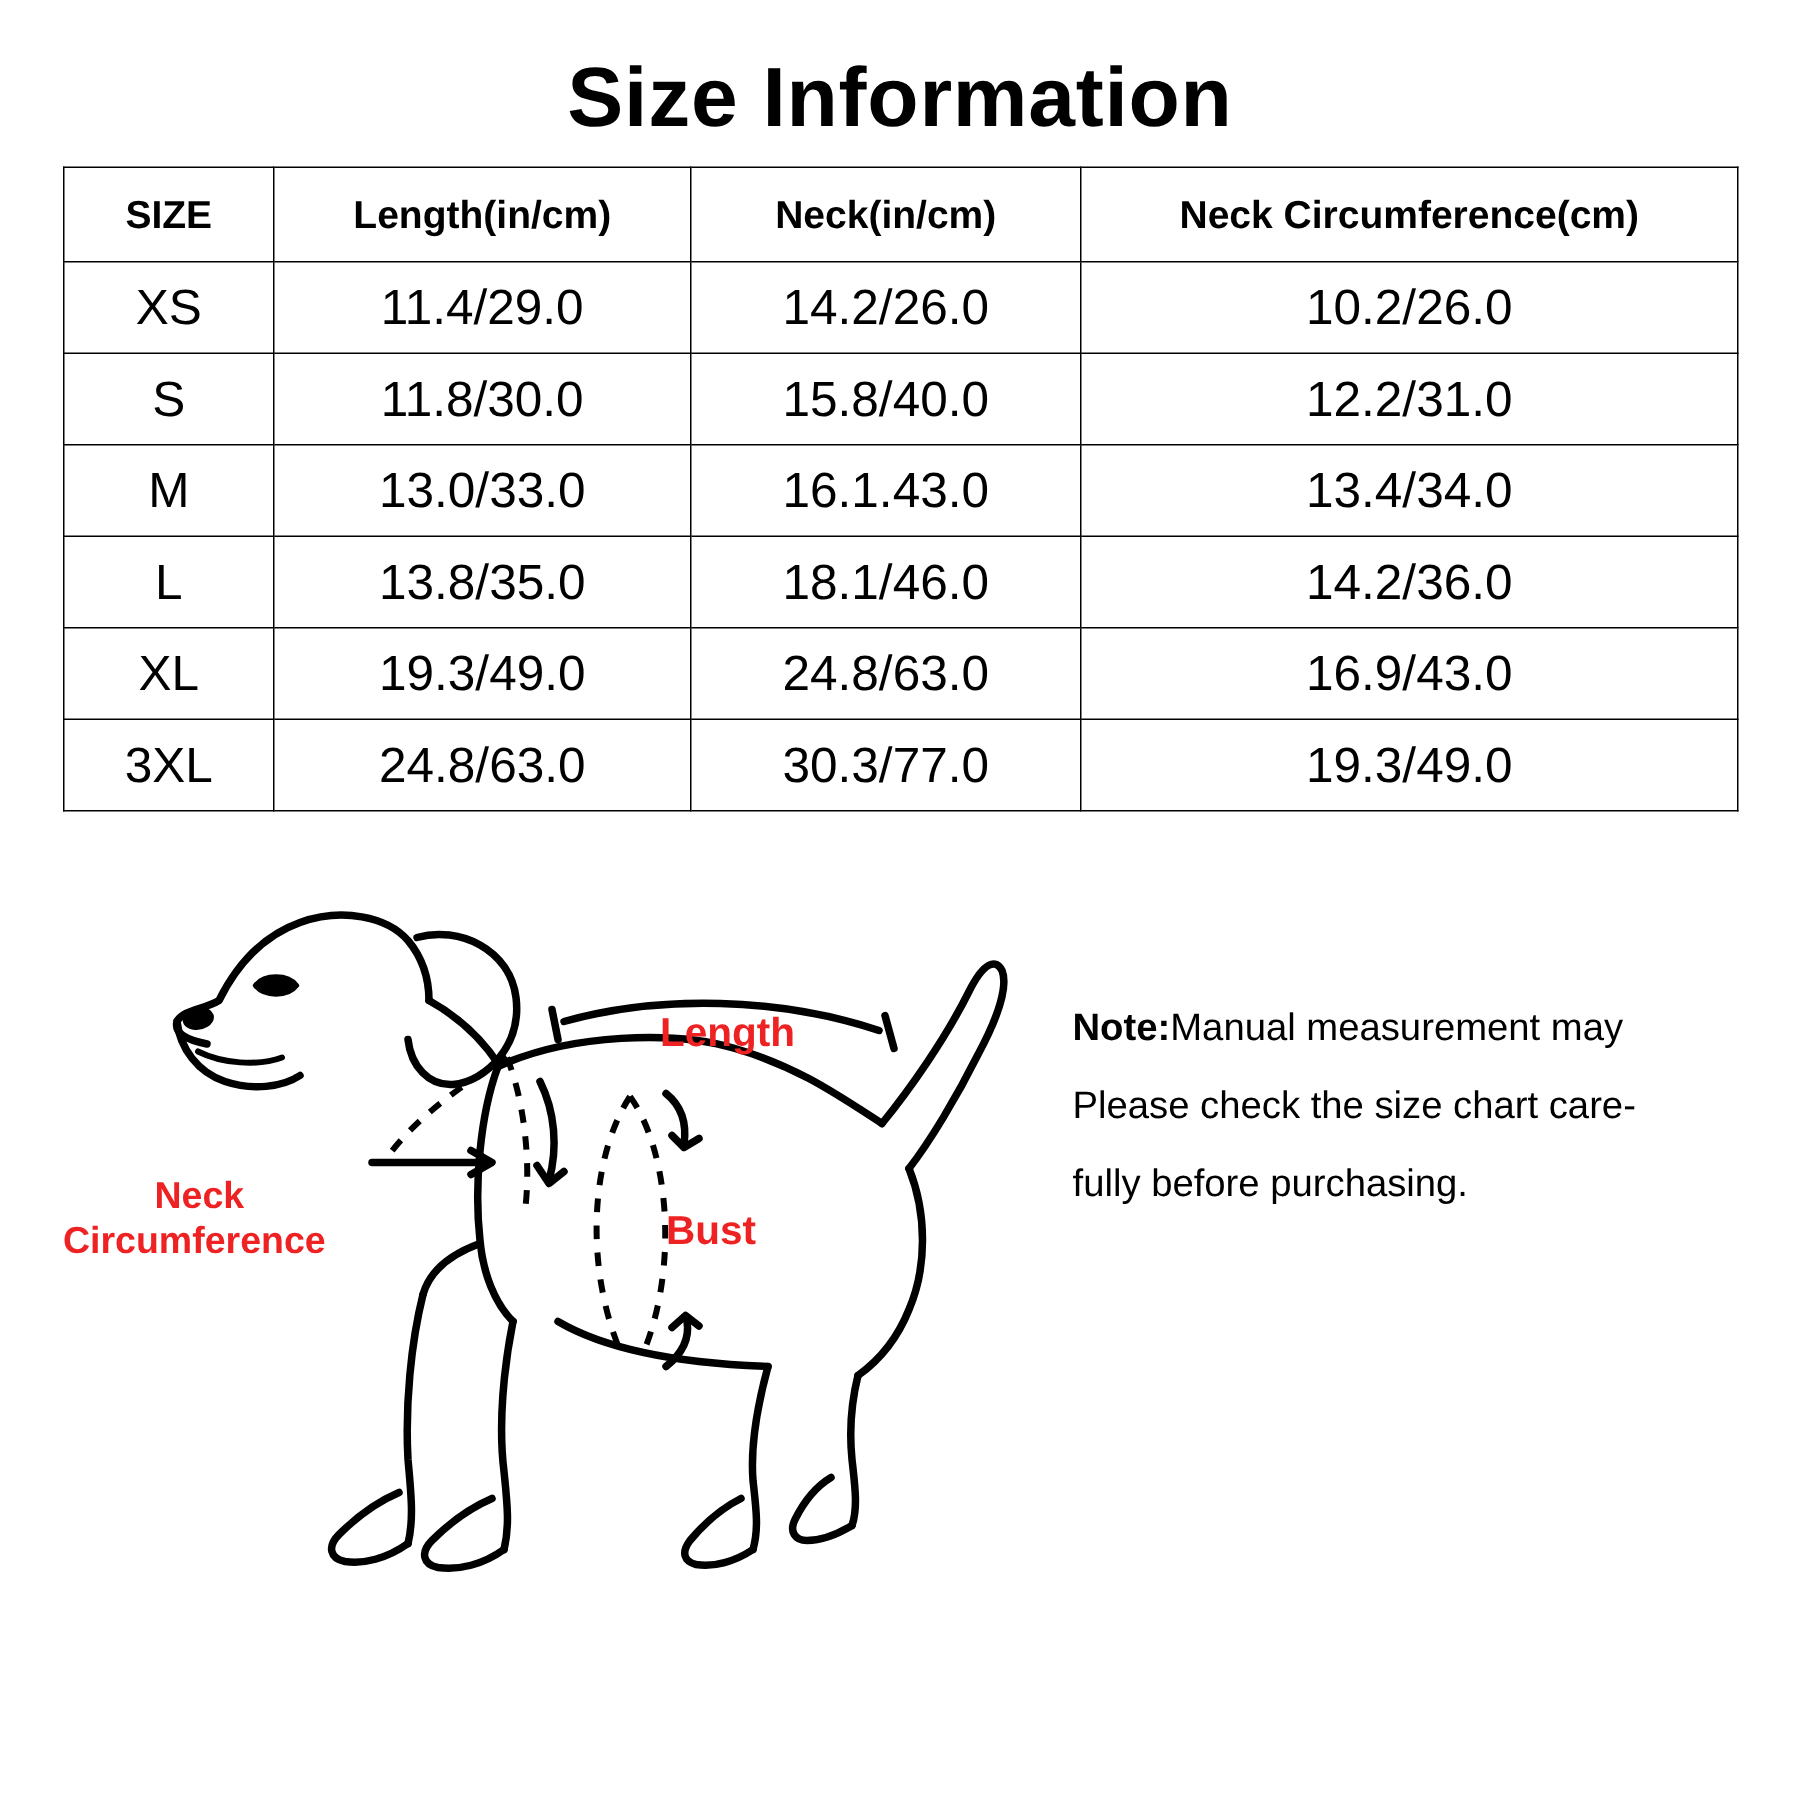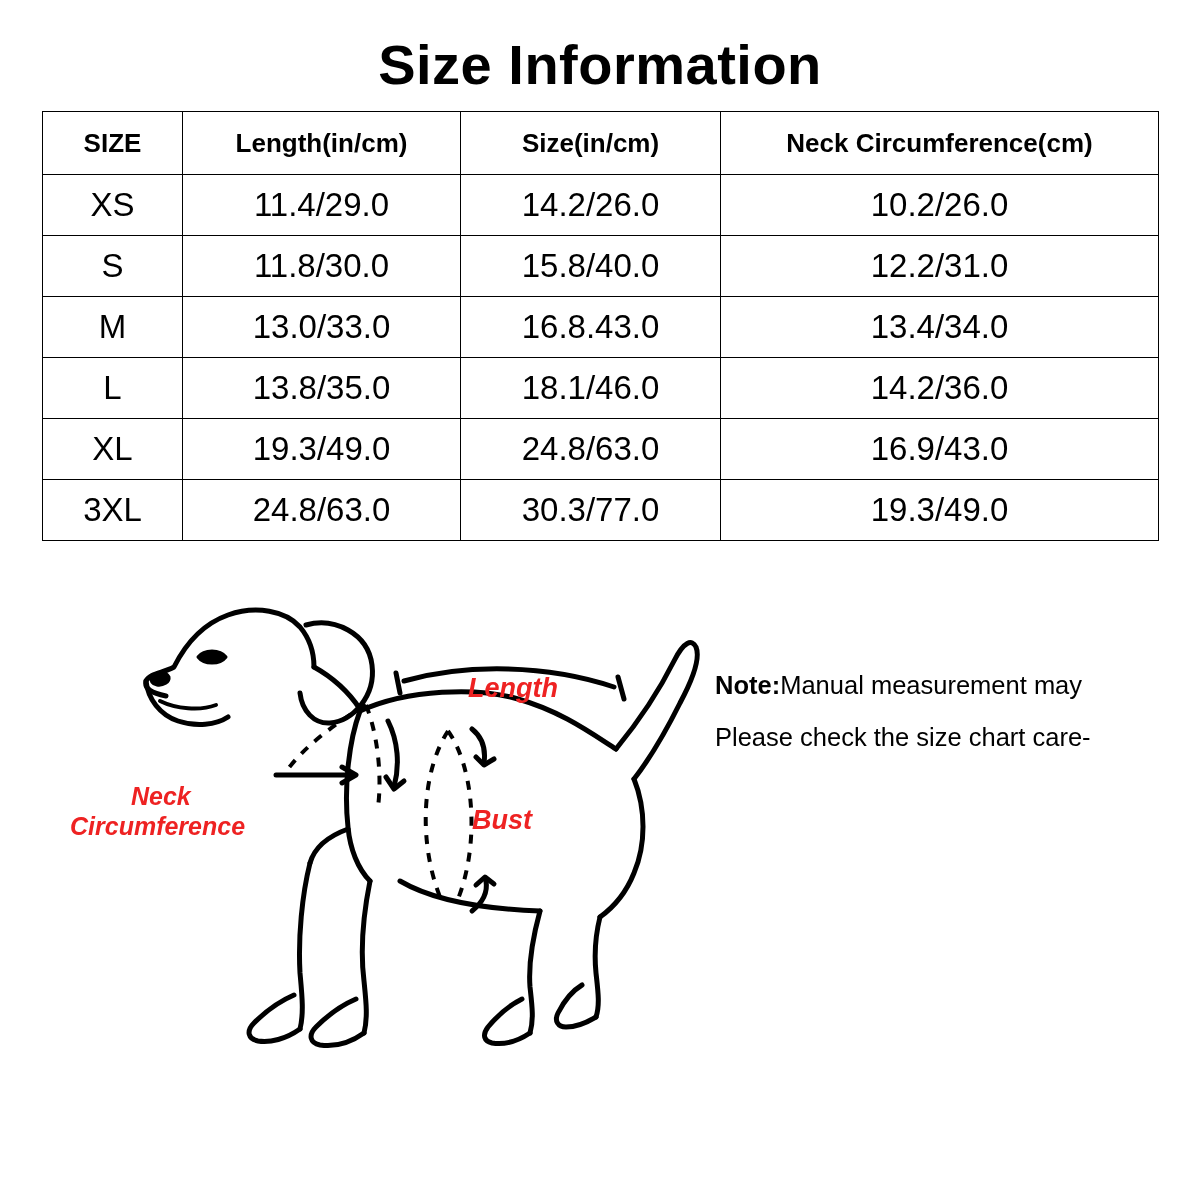--- a/index.html
+++ b/index.html
@@ -57,25 +57,24 @@
   col.c-bust { width: 260px; }
   col.c-neck { width: 438px; }
 
   .lower {
     position: relative;
     margin-top: 40px;
     height: 520px;
   }
   .dog-area {
     position: absolute;
-    left: 48px;
+    left: 20px;
     top: 0;
     width: 660px;
     height: 500px;
-    font-style: italic;
   }
   .note {
     position: absolute;
     left: 715px;
     top: 78px;
     width: 460px;
     font-size: 25.5px;
     line-height: 52px;
     font-family: "Liberation Sans", sans-serif;
   }
@@ -98,41 +97,41 @@
       <colgroup>
         <col class="c-size">
           <col class="c-len">
           <col class="c-bust">
           <col class="c-neck">
       </colgroup>
       <thead>
         <tr>
           <th>SIZE</th>
           <th>Length(in/cm)</th>
-          <th>Size(in/cm)</th>
+          <th>Neck(in/cm)</th>
           <th>Neck Circumference(cm)</th>
         </tr>
       </thead>
       <tbody>
         <tr>
           <td>XS</td>
           <td>11.4/29.0</td>
           <td>14.2/26.0</td>
           <td>10.2/26.0</td>
         </tr>
         <tr>
           <td>S</td>
           <td>11.8/30.0</td>
           <td>15.8/40.0</td>
           <td>12.2/31.0</td>
         </tr>
         <tr>
           <td>M</td>
           <td>13.0/33.0</td>
-          <td>16.8.43.0</td>
+          <td>16.1.43.0</td>
           <td>13.4/34.0</td>
         </tr>
         <tr>
           <td>L</td>
           <td>13.8/35.0</td>
           <td>18.1/46.0</td>
           <td>14.2/36.0</td>
         </tr>
         <tr>
           <td>XL</td>
@@ -234,16 +233,17 @@
           <text class="label-red" x="22" y="254" font-size="25">Circumference</text>
         </g>
       </svg>
     </div>
 
     <div class="note">
       <div>
         <b>Note:</b><span>Manual measurement may</span>
       </div>
       <div>Please check the size chart care-</div>
+      <div>fully before purchasing.</div>
     </div>
 
   </div>
 </div>
 
 </body></html>

